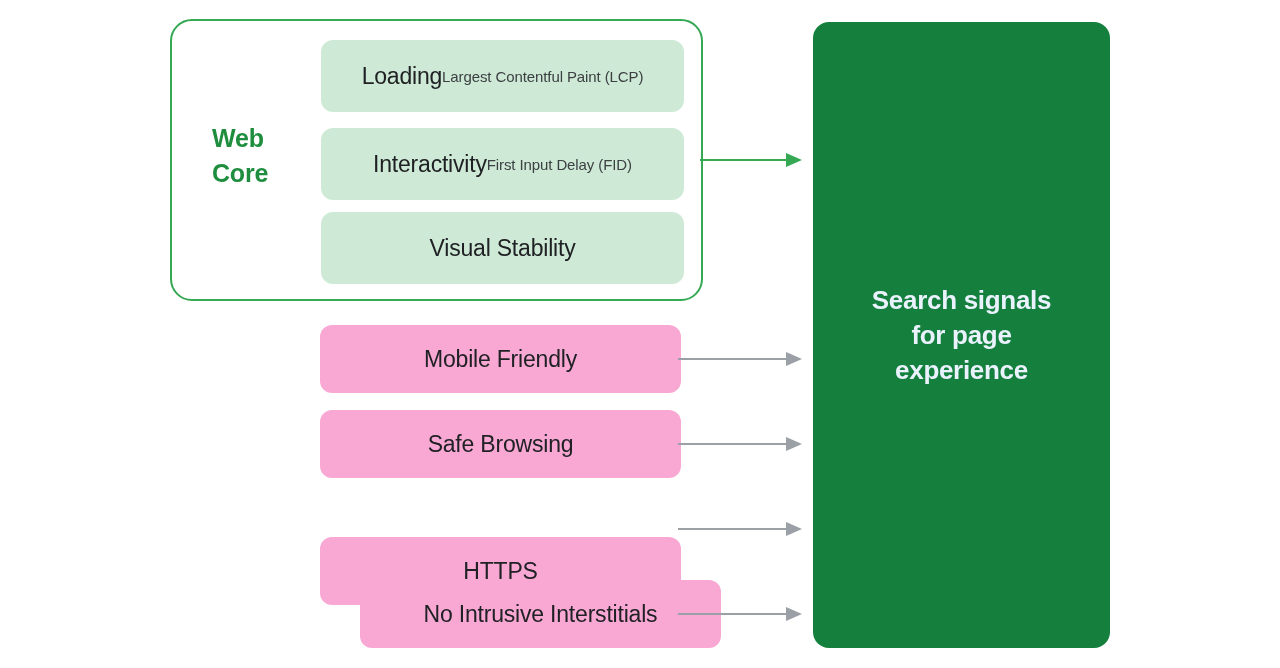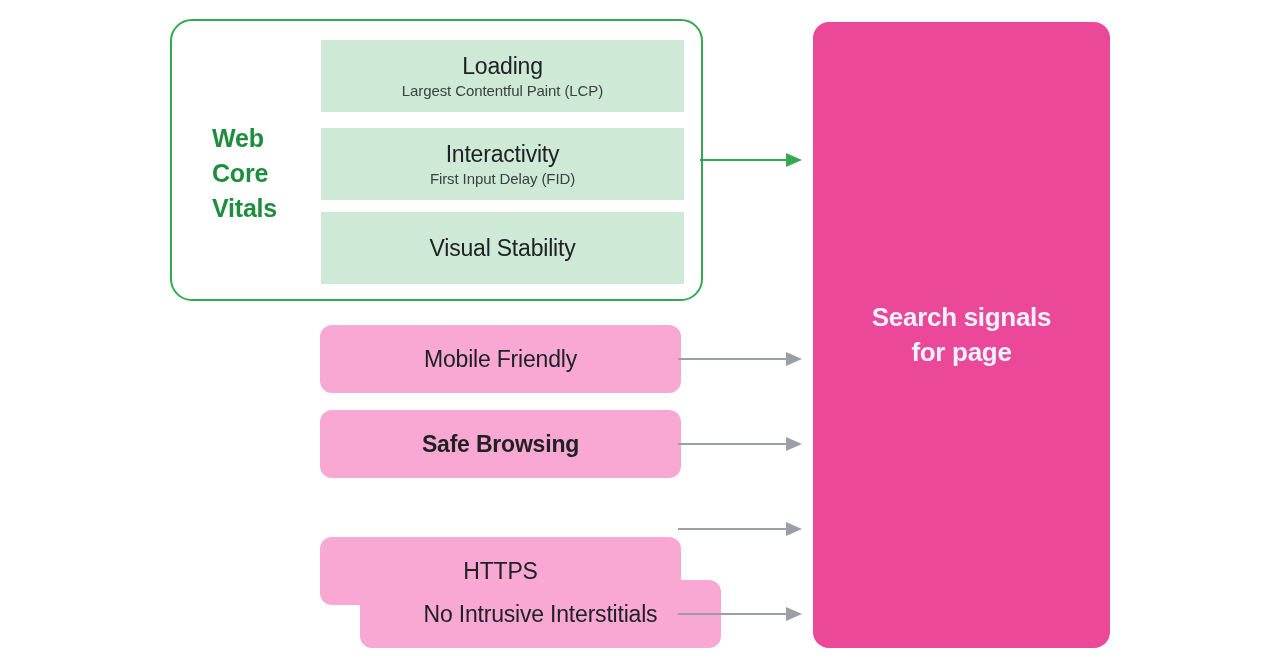--- a/index.html
+++ b/index.html
@@ -46,23 +46,23 @@
   }
 
   
   .vital {
     position: absolute;
     left: 149px;
     width: 363px;
     height: 72px;
     box-sizing: border-box;
     background: #ceead6;
-    border-radius: 0;
+    border-radius: 12px;
     display: flex;
-    flex-direction: column;
+    flex-direction: row;
     align-items: center;
     justify-content: center;
   }
   .vital-0 { top: 19px; }
   .vital-1 { top: 107px; }
   .vital-2 { top: 191px; }
   .vital .v-title {
     color: #202124;
     font-size: 23px;
     font-weight: normal;
@@ -88,21 +88,21 @@
     background: #f9a8d4;
     border-radius: 12px;
     display: flex;
     align-items: center;
     justify-content: center;
     color: #202124;
     font-size: 23px;
     letter-spacing: -0.2px;
   }
   .signal-0 { top: 325px; }
-  .signal-1 { top: 410px; font-weight: bold; }
+  .signal-1 { top: 410px; }
   .signal-2 { top: 495px; margin-top: 42px; }
   .signal-3 { top: 580px; margin-left: 40px; }
 
   
   .arrow {
     position: absolute;
     height: 20px;
   }
   .arrow svg { display: block; }
 
@@ -113,21 +113,21 @@
   .arrow-grey-3 { left: 678px; top: 604px; width: 126px; }
 
   
   .search-signals {
     position: absolute;
     left: 813px;
     top: 22px;
     width: 297px;
     height: 626px;
     box-sizing: border-box;
-    background: #ec4899;
+    background: #15803d;
     border-radius: 16px;
     display: flex;
     align-items: center;
     justify-content: center;
     padding: 0 26px;
   }
   .search-signals .ss-text {
     color: #eaf2fe;
     font-size: 26px;
     font-weight: bold;
@@ -139,21 +139,20 @@
 </head>
 <body>
 
 <div id="canvas">
 
   <div class="cwv-group">
 
     <div class="cwv-label">
       <div>Web</div>
       <div>Core</div>
-      <div>Vitals</div>
     </div>
 
     <div class="vital vital-0">
       <div class="v-title">Loading</div>
       <div class="v-sub">Largest Contentful Paint (LCP)</div>
     </div>
 
     <div class="vital vital-1">
       <div class="v-title">Interactivity</div>
       <div class="v-sub">First Input Delay (FID)</div>
@@ -207,16 +206,17 @@
     <svg width="126" height="20" viewBox="0 0 126 20">
       <line x1="0" y1="10" x2="110" y2="10" stroke="#9aa0a6" stroke-width="2"></line>
       <polygon points="108,3 124,10 108,17" fill="#9aa0a6"></polygon>
     </svg>
   </div>
 
   <div class="search-signals">
     <div class="ss-text">
       <div>Search signals</div>
       <div>for page</div>
+      <div>experience</div>
     </div>
   </div>
 
 </div>
 
 </body></html>

